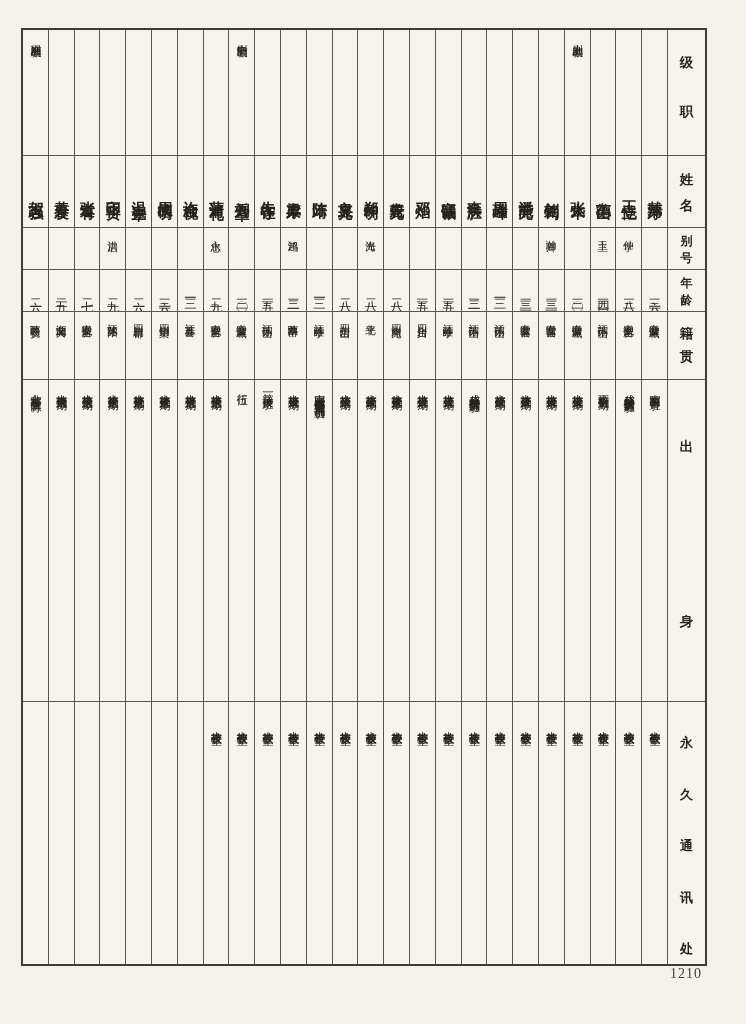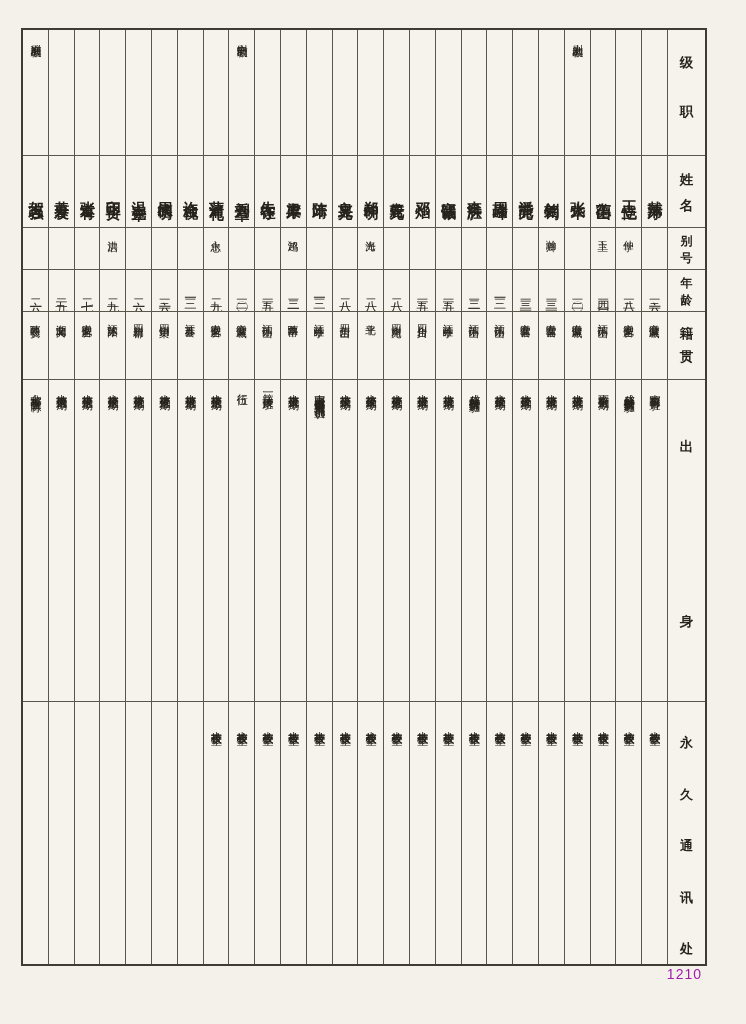--- a/index.html
+++ b/index.html
@@ -45,21 +45,21 @@
   }
   .sp-rank{padding:24px 0 34px;font-size:13.5px;}
   .sp-name{padding:15px 0 12px;font-size:13.5px;}
   .sp-alias{padding:5px 0 5px;font-size:12px;}
   .sp-age{padding:5px 0 5px;font-size:12px;}
   .sp-native{padding:13px 0 13px;font-size:13.5px;}
   .sp-origin{padding:58px 0 70px;font-size:13.5px;}
   .sp-contact{padding:32px 0 6px;font-size:13px;}
   .page-number{
     position:absolute;right:44px;top:966px;
-    font-family:Liberation Sans, sans-serif;font-size:14px;letter-spacing:1px;color:#a21caf;
+    font-family:Liberation Serif, serif;font-size:14px;letter-spacing:1px;color:#404040;
   }
 </style>
 </head>
 <body>
 
 <div class="table">
 
   <div class="col">
     <div class="cell h-rank top">
         <span class="vt small">准尉助教</span>

